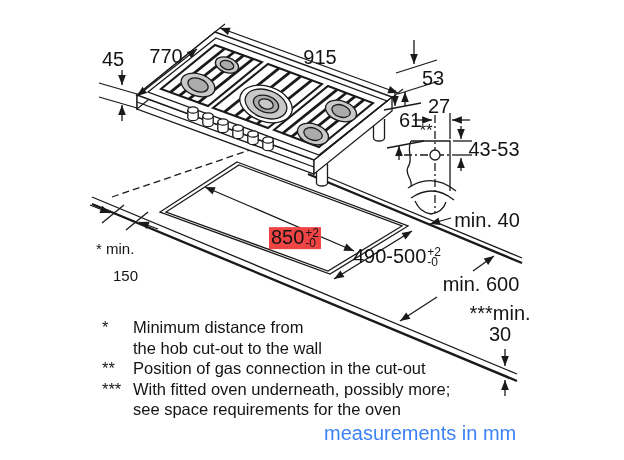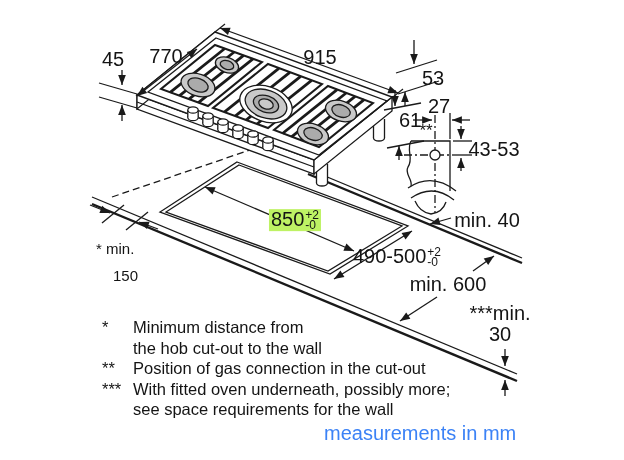--- a/index.html
+++ b/index.html
@@ -5,21 +5,21 @@
   html,body{margin:0;padding:0;background:#fff;}
   .stage{position:relative;width:624px;height:460px;background:#fff;overflow:hidden;
          font-family:"Liberation Sans", sans-serif;color:#111;}
   svg{position:absolute;left:0;top:0;}
   .dim{position:absolute;transform:translate(-50%,-50%);font-size:20px;line-height:20px;
        white-space:nowrap;color:#141414;}
   .dim-left{position:absolute;transform:translate(0,-50%);font-size:15px;line-height:20px;
        white-space:nowrap;color:#141414;}
   .tol{display:inline-flex;flex-direction:column;align-items:flex-start;font-size:12px;
        line-height:10px;margin-left:1px;position:relative;top:-1px;vertical-align:middle;}
-  .bg-white{background:#bef264;padding:0 2px;}
+  .bg-white{background:#ef4444;padding:0 2px;margin-top:18px;}
   .footnotes{position:absolute;left:102px;top:317px;width:460px;font-size:16.5px;
              line-height:20.5px;color:#141414;}
   .fn-row{position:relative;padding-left:31px;}
   .fn-marker{position:absolute;left:0;top:0;}
   .units{position:absolute;left:324px;top:422px;font-size:20px;color:#3b82f6;white-space:nowrap;}
 </style>
 </head>
 <body>
 
 <div class="stage">
@@ -227,36 +227,36 @@
   </div>
   <div class="dim" style="left:397px;top:257px">
     <span>490-500</span><span class="tol">
         <span>+2</span>
         <span>-0</span>
       </span>
   </div>
 
   <div class="dim-left" style="left:96px;top:249px">* min.</div>
   <div class="dim-left" style="left:113px;top:276px">150</div>
-  <div class="dim" style="left:448px;top:284px">min. 600</div>
+  <div class="dim" style="left:481px;top:284px">min. 600</div>
   <div class="dim" style="left:500px;top:313px">***min.</div>
   <div class="dim" style="left:500px;top:334px">30</div>
 
   <div class="footnotes">
     <div class="fn-row">
       <span class="fn-marker">*</span>
       <div>Minimum distance from</div>
       <div>the hob cut-out to the wall</div>
     </div>
     <div class="fn-row">
       <span class="fn-marker">**</span>
       <div>Position of gas connection in the cut-out</div>
     </div>
     <div class="fn-row">
       <span class="fn-marker">***</span>
       <div>With fitted oven underneath, possibly more;</div>
-      <div>see space requirements for the wall</div>
+      <div>see space requirements for the oven</div>
     </div>
   </div>
 
   <div class="units">measurements in mm</div>
 
 </div>
 
 </body></html>

